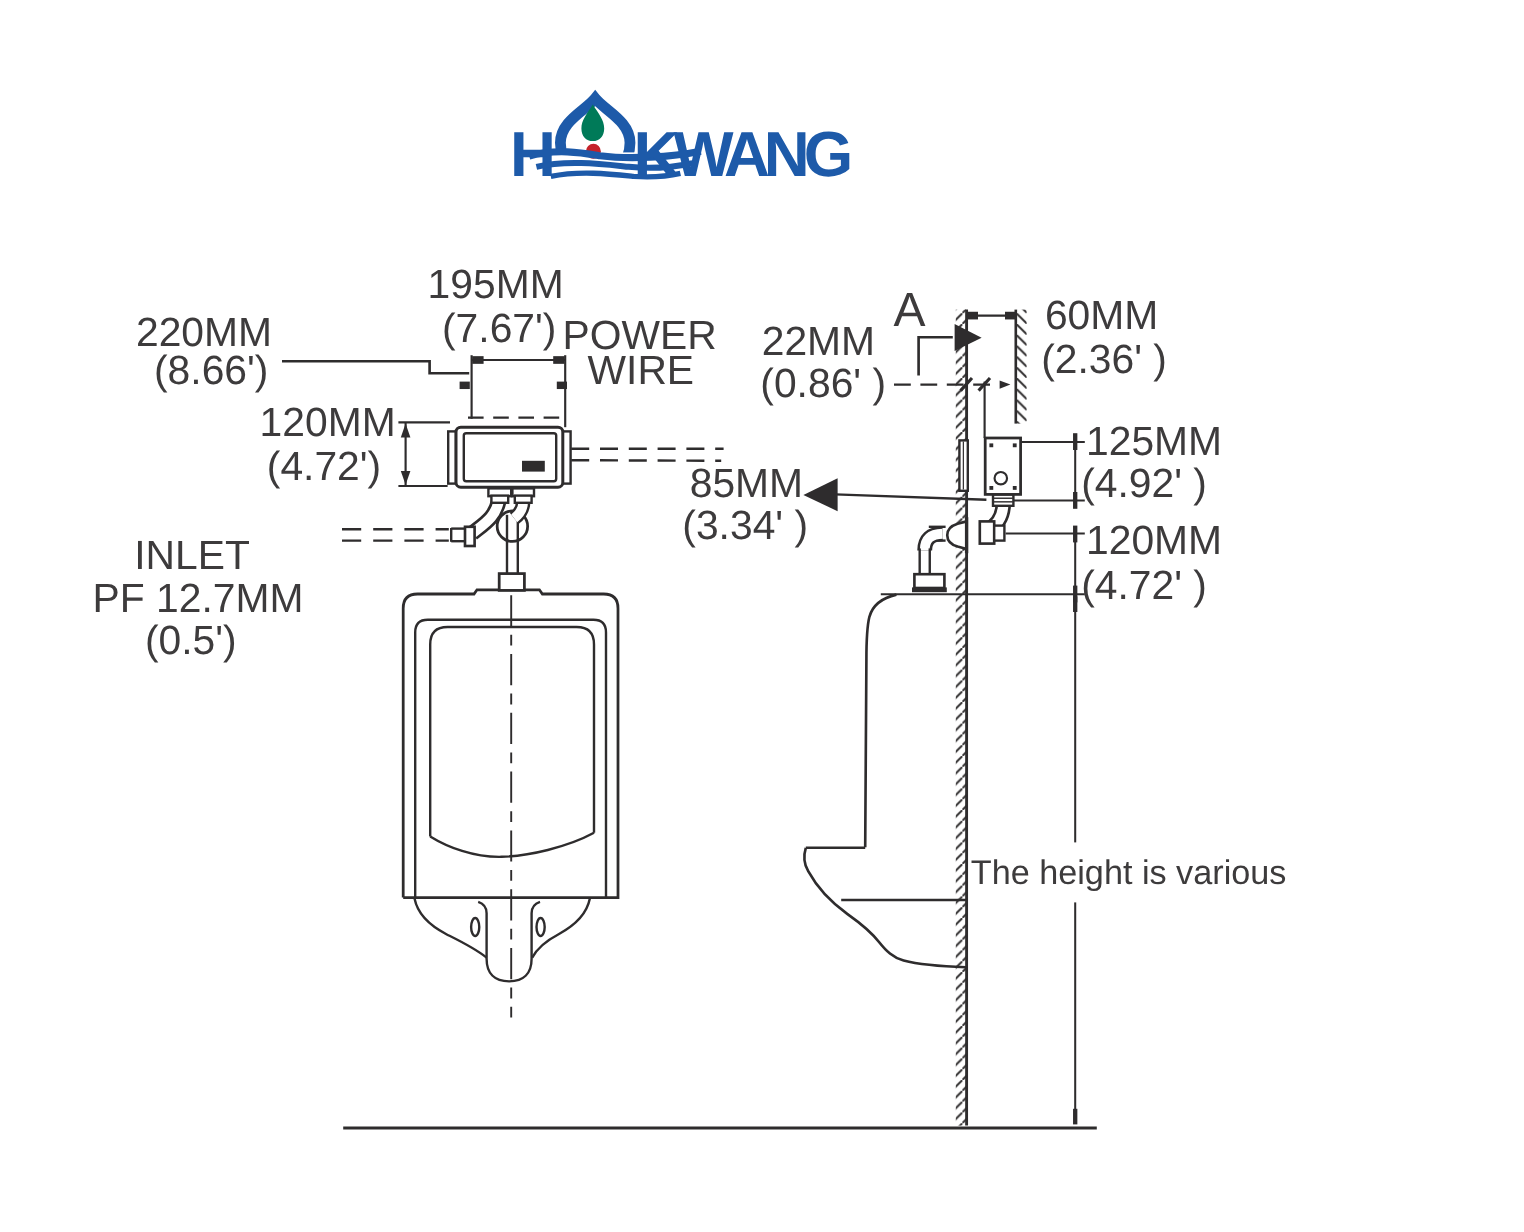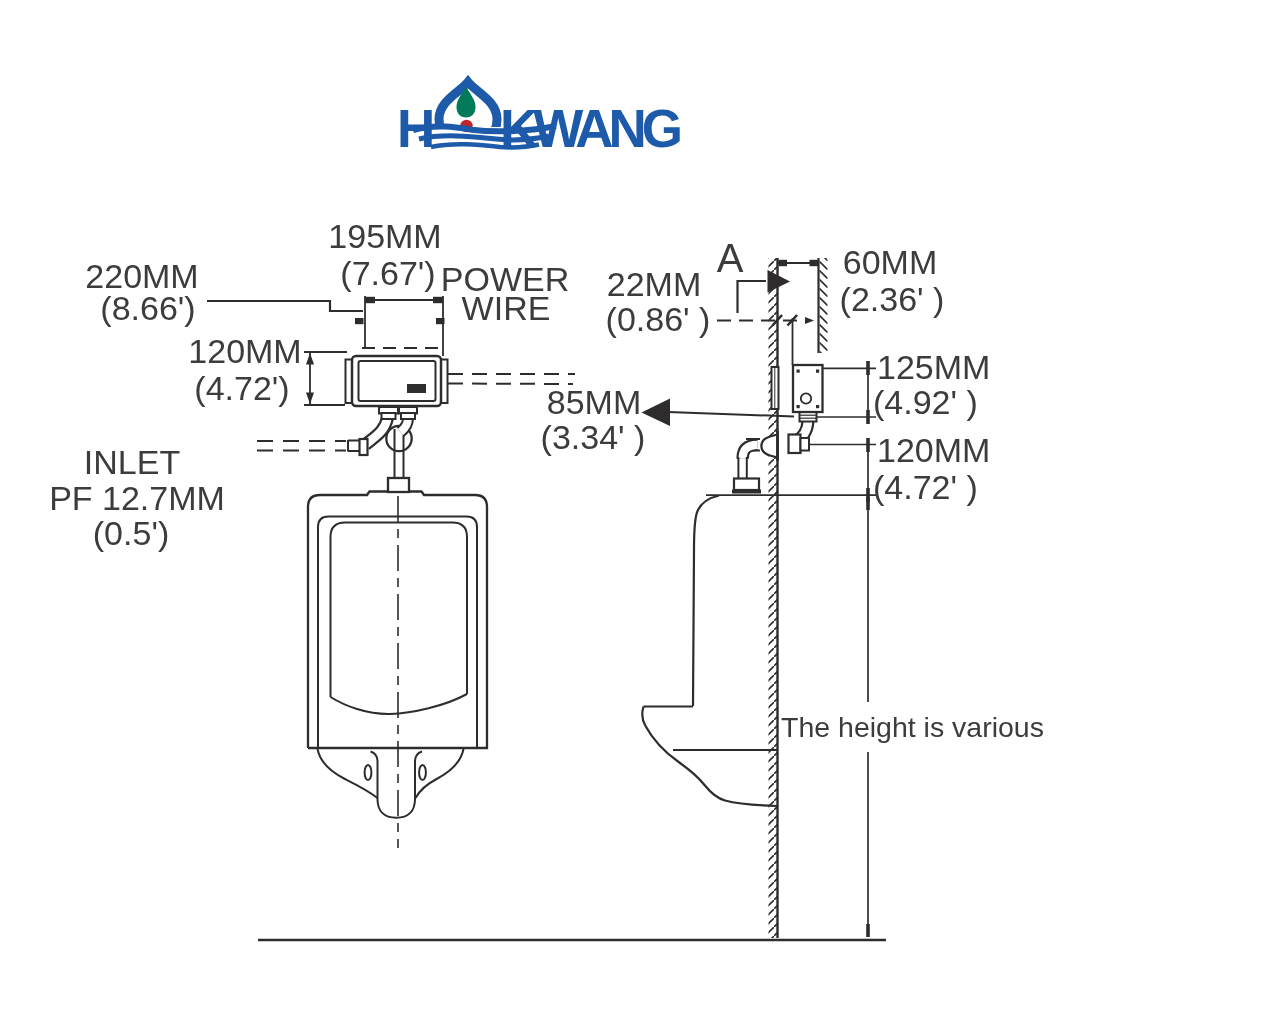--- a/index.html
+++ b/index.html
@@ -1,20 +1,20 @@
 <!DOCTYPE html>
 <html style="--blue: #1d5aa9; --green: #007a58; --red: #c5232b; --line: #2e2c2d; --text: #3d3b3c;"><head>
 <meta charset="utf-8">
 <style>
   :root{
     --blue:#1d5aa9; --green:#007a58; --red:#c5232b;
     --line:#2e2c2d; --text:#3d3b3c;
   }
   html,body{margin:0;padding:0;background:#ffffff;}
-  .canvas{position:relative;width:1092px;height:1027px;background:#ffffff;overflow:hidden;}
+  .canvas{position:relative;width:1092px;height:1027px;background:#ffffff;overflow:hidden;margin-left:28px;}
   svg{font-family:"Liberation Sans", sans-serif;}
   text{user-select:none;}
   .dim{font-size:34px;fill:var(--text);}
   .note{font-size:28.5px;fill:var(--text);}
   .secA{font-size:40px;fill:var(--text);}
   .lgtxt{font-size:53px;font-weight:bold;fill:var(--blue);}
   .ln{stroke:var(--line);fill:none;}
   .fillda{fill:var(--line);stroke:none;}
   .white{fill:#ffffff;}
   .pw{stroke:#ffffff;fill:none;}

